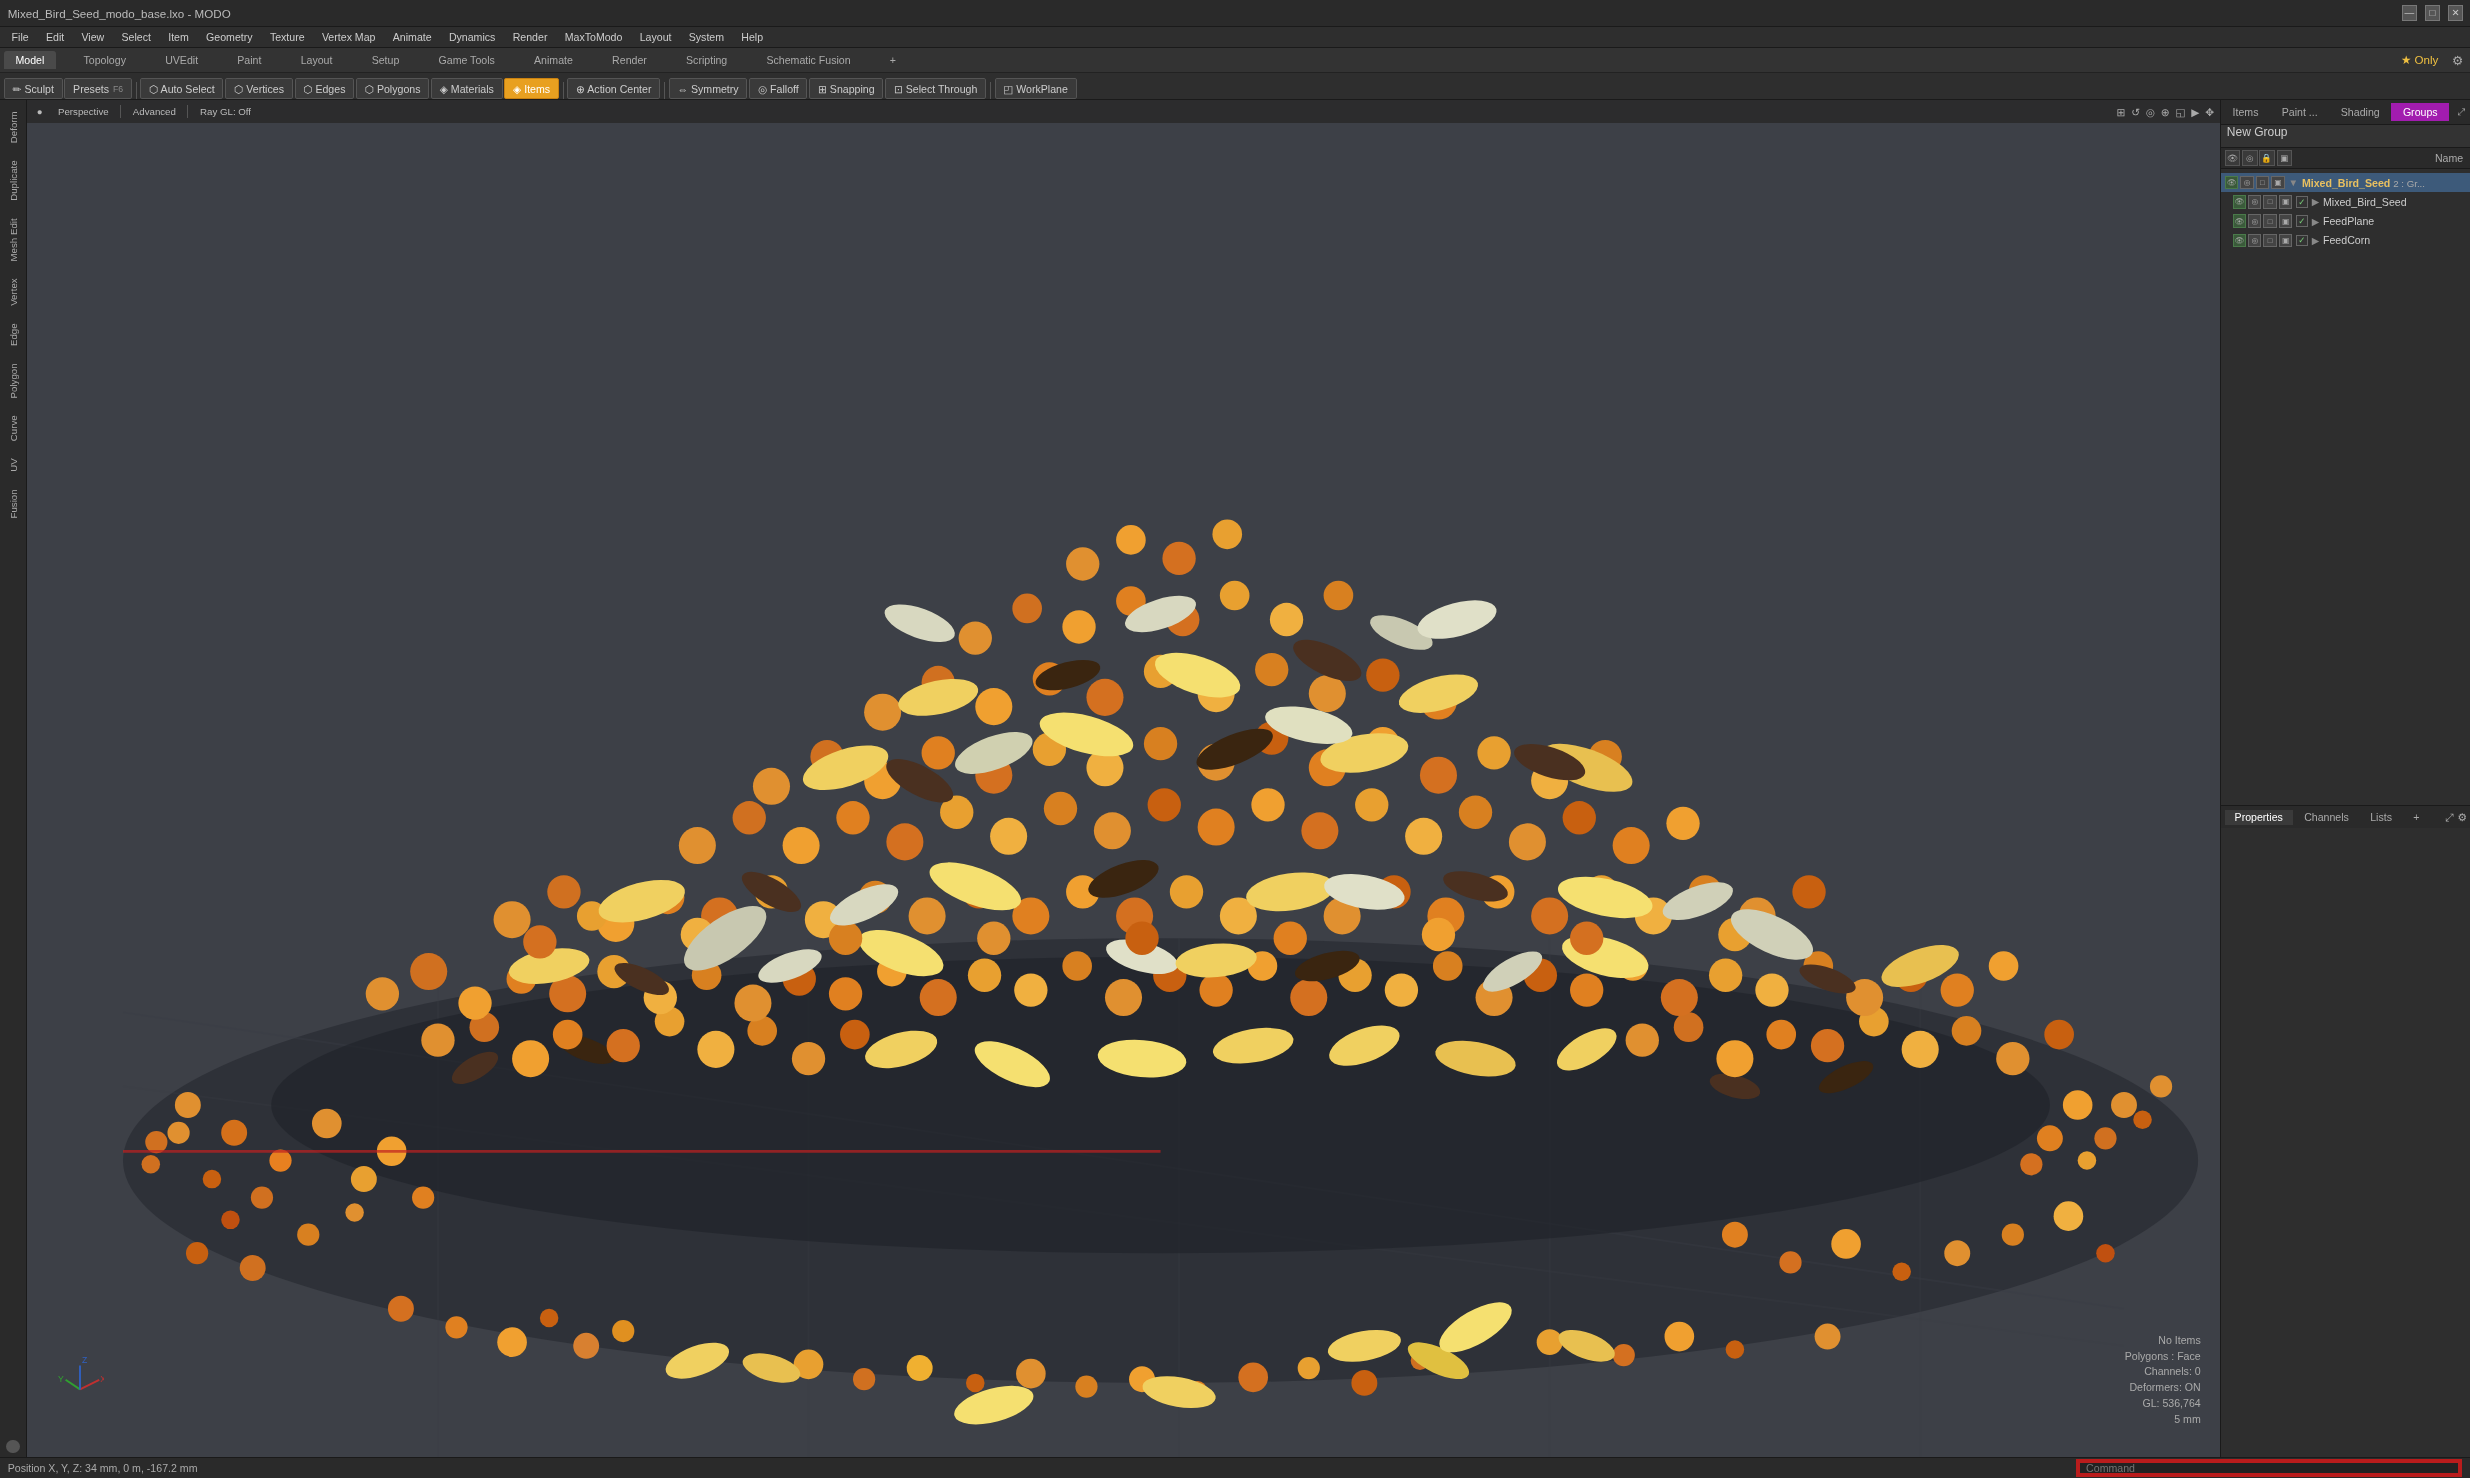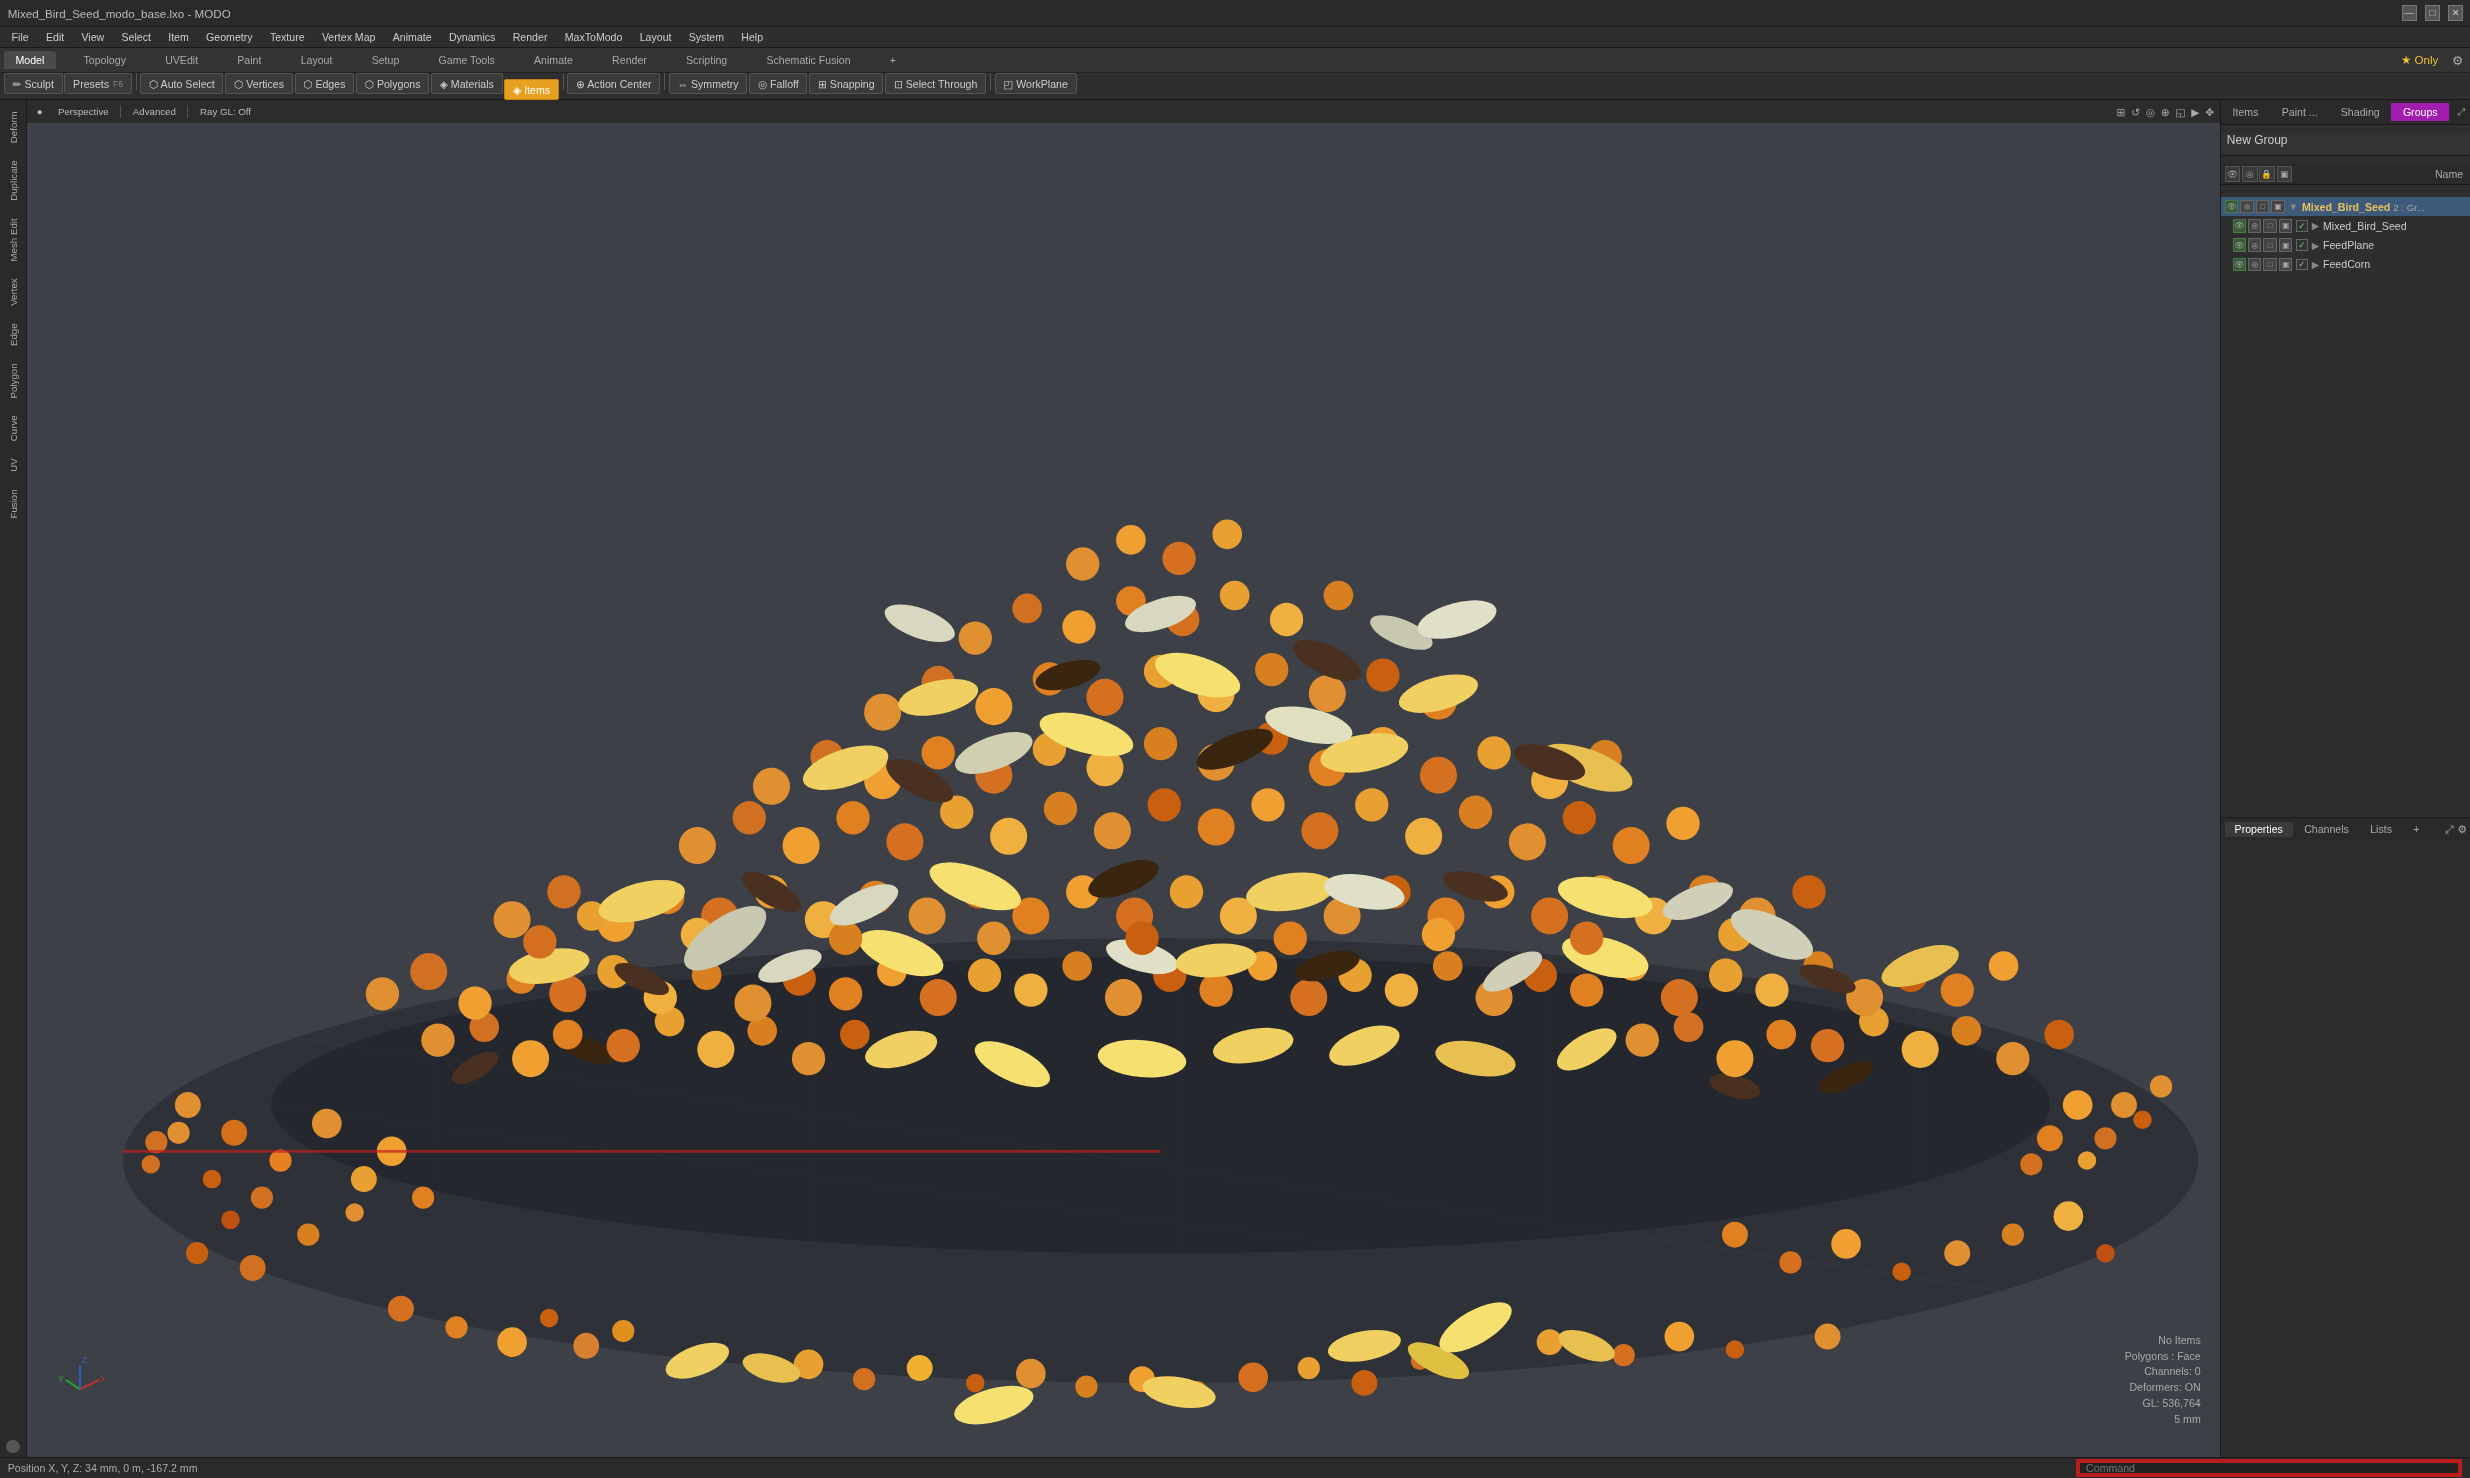--- a/index.html
+++ b/index.html
@@ -99,21 +99,21 @@
       font-size: 12.6px;
       cursor: pointer;
       padding: 0 3.9px;
     }
 
     
     #toolbar {
       height: 27px;
       background: #2e2e2e;
       display: flex;
-      align-items: flex-start;
+      align-items: flex-end;
       padding: 0 3.9px;
       border-bottom: 1px solid #1a1a1a;
       gap: 1.9px;
     }
     .toolbar-btn {
       padding: 1.9px 7.7px;
       font-size: 10.6px;
       color: #ccc;
       background: #3a3a3a;
       border: 1px solid #555;
@@ -268,21 +268,20 @@
       height: 17.4px;
     }
 
     
     #right-panel {
       width: 251px;
       background: #2e2e2e;
       border-left: 1px solid #1a1a1a;
       display: flex;
       flex-direction: column;
-      gap: 8px;
     }
     #right-panel-tabs {
       height: 25px;
       background: #2a2a2a;
       display: flex;
       align-items: center;
       border-bottom: 1px solid #1a1a1a;
     }
     .rpanel-tab {
       padding: 2.9px 11.6px;

